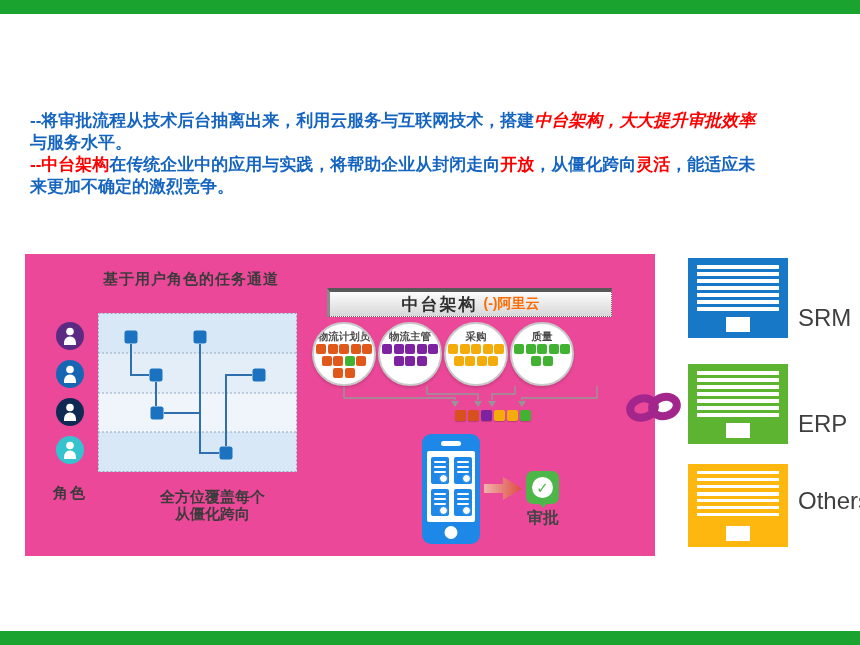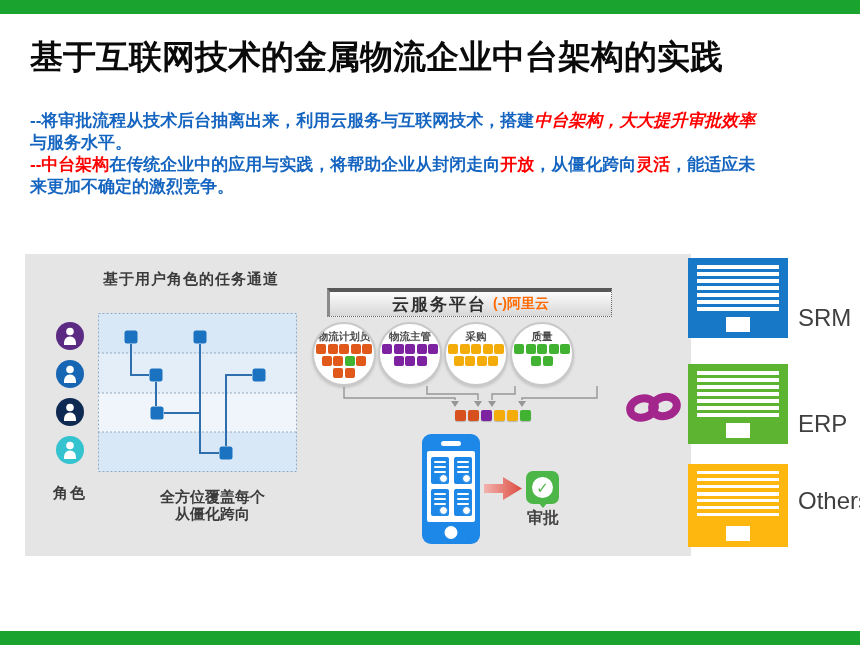--- a/index.html
+++ b/index.html
@@ -10,21 +10,21 @@
   
   .bar{position:absolute;left:0;width:860px;height:14px;}
   #topbar{top:0;}
   #bottombar{top:631px;}
 
   
   #title{left:30px;top:36px;width:790px;font-size:33px;line-height:42px;font-weight:900;color:#0a0a0a;}
   #intro{left:30px;top:110px;font-size:17px;font-weight:bold;line-height:22px;white-space:nowrap;}
 
   
-  #panel{left:25px;top:254px;width:630px;height:302px;background:#e5e5e5;padding-left:36px;}
+  #panel{left:25px;top:254px;width:630px;height:302px;background:#ec4899;}
   #panel-title{left:78px;top:16px;font-size:15px;font-weight:bold;color:#3b3b3b;letter-spacing:1px;}
   #role-icons{left:31px;top:68px;width:30px;}
   #role-icons .role-icon{height:38px;}
   #lane-svg{left:73px;top:59px;}
   #role-label{left:28px;top:230px;font-size:15px;font-weight:bold;color:#3b3b3b;letter-spacing:2px;}
   #coverage{left:105px;top:234px;width:165px;text-align:center;font-size:15px;font-weight:bold;color:#3b3b3b;line-height:17px;}
 
   
   #banner{left:327px;top:288px;width:285px;height:29px;border:1px dotted #666;
           background:linear-gradient(#fbfbfb,#d7d7d7);box-sizing:border-box;
@@ -78,21 +78,20 @@
   svg{display:block;}
 </style>
 </head>
 <body>
 
 <div class="stage">
 
   <div id="topbar" class="bar" style="background: rgb(26, 163, 46);"></div>
   <div id="bottombar" class="bar" style="background: rgb(26, 163, 46);"></div>
 
-  <div id="title" class="abs">基于互联网技术的金属物流企业中台架构的实践</div>
 
   <div id="intro" class="abs">
       <div><span style="color: rgb(21, 101, 192);">--将审批流程从技术后台抽离出来，利用云服务与互联网技术，搭建</span><span style="color: rgb(254, 0, 0); font-style: italic;">中台架构，大大提升审批效率</span></div>
       <div><span style="color: rgb(21, 101, 192);">与服务水平。</span></div>
       <div><span style="color: rgb(254, 0, 0);">--中台架构</span><span style="color: rgb(21, 101, 192);">在传统企业中的应用与实践，将帮助企业从封闭走向</span><span style="color: rgb(254, 0, 0);">开放</span><span style="color: rgb(21, 101, 192);">，从僵化跨向</span><span style="color: rgb(254, 0, 0);">灵活</span><span style="color: rgb(21, 101, 192);">，能适应未</span></div>
       <div><span style="color: rgb(21, 101, 192);">来更加不确定的激烈竞争。</span></div>
     </div>
 
   <div id="panel" class="abs">
 
@@ -156,21 +155,21 @@
     </svg>
 
     <div id="role-label" class="abs">角色</div>
     <div id="coverage" class="abs">
       <div>全方位覆盖每个</div>
       <div>从僵化跨向</div>
     </div>
   </div>
 
   <div id="banner" class="abs">
-    <span class="cap">云服务平台</span>
+    <span class="cap">中台架构</span>
     <span class="logo" style="color: rgb(255, 106, 0);">
       <b>(-)</b><span>阿里云</span>
     </span>
   </div>
 
   <div id="role-circles" class="abs">
       <div class="rcircle">
         <div class="rlabel">物流计划员</div>
         <div class="sqrow">
           <span class="sq" style="background: rgb(224, 88, 26);"></span>

